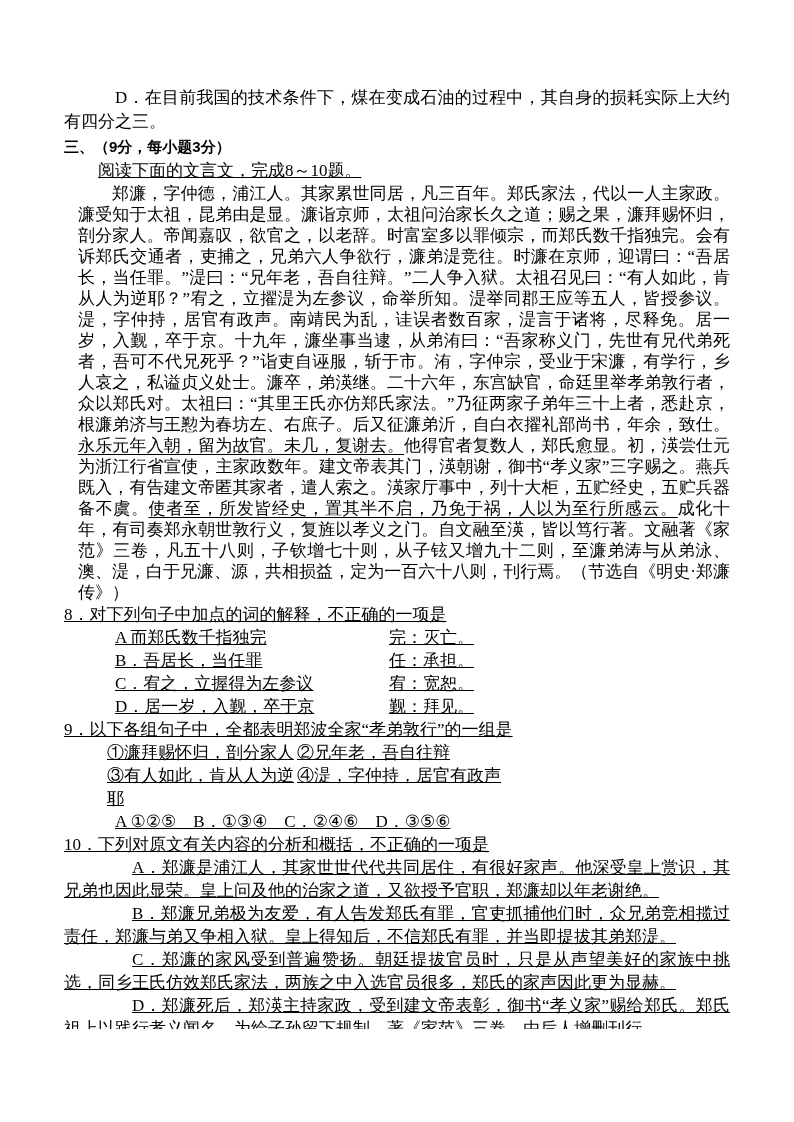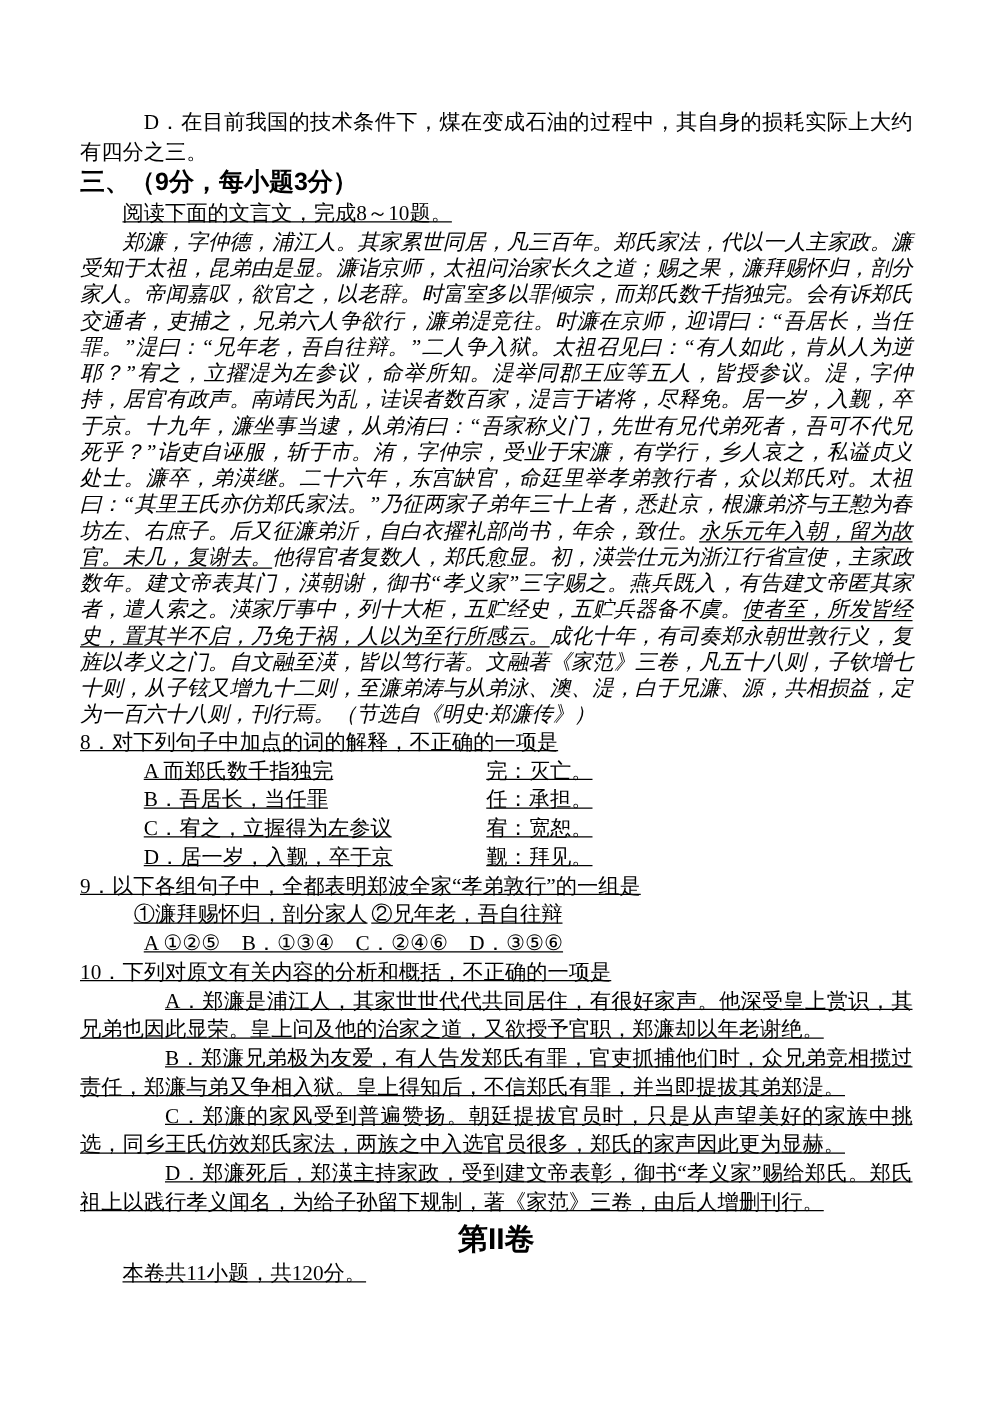--- a/index.html
+++ b/index.html
@@ -16,27 +16,27 @@
     line-height:24px;
     overflow:hidden;
   }
   p { margin:0; }
   .just { text-align:justify; }
   .indent2 { text-indent:2em;text-decoration:underline; }
   .indent3 { text-indent:3em; }
   .section-heading {
     margin:0;
     font-family:"Liberation Sans","DejaVu Sans",sans-serif;
-    font-size:20px; font-weight:bold; line-height:25px;
+    font-size:15px; font-weight:bold; line-height:25px;
   }
   .passage {
     text-indent:2em;
-    font-style:italic;
     line-height:21px;
     text-align:justify;
+    margin-left:14px;
   }
   .ul { text-decoration:underline; text-underline-offset:3px; }
   .qblock { line-height:23px;text-decoration:underline; }
   .q8-row { margin-left:51px; display:flex; line-height:23px;gap:32px; }
   .q8-left { width:242px; flex:0 0 auto; }
   .q9-row { margin-left:43px; display:flex; line-height:23px; }
   .q9-left { width:190px; flex:0 0 auto; }
   .answer-line { margin-left:51px; white-space:pre-wrap; line-height:23px; }
   .q10-opt { text-indent:4em; text-align:justify; line-height:23px; }
   .part2-title {
@@ -84,20 +84,24 @@
       <span>觐：拜见。</span>
     </div>
   </div>
 
   <div class="qblock">
     <p>9．以下各组句子中，全都表明郑波全家“孝弟敦行”的一组是</p>
     <div class="q9-row">
       <span class="q9-left">①濂拜赐怀归，剖分家人</span>
       <span>②兄年老，吾自往辩</span>
     </div>
+    <div class="q9-row">
+      <span class="q9-left">③有人如此，肯从人为逆耶</span>
+      <span>④湜，字仲持，居官有政声</span>
+    </div>
     <p class="answer-line">A ①②⑤　B．①③④　C．②④⑥　D．③⑤⑥</p>
   </div>
 
   <div class="qblock">
     <p>10．下列对原文有关内容的分析和概括，不正确的一项是</p>
     <p class="q10-opt">A．郑濂是浦江人，其家世世代代共同居住，有很好家声。他深受皇上赏识，其兄弟也因此显荣。皇上问及他的治家之道，又欲授予官职，郑濂却以年老谢绝。</p>
     <p class="q10-opt">B．郑濂兄弟极为友爱，有人告发郑氏有罪，官吏抓捕他们时，众兄弟竞相揽过责任，郑濂与弟又争相入狱。皇上得知后，不信郑氏有罪，并当即提拔其弟郑湜。</p>
     <p class="q10-opt">C．郑濂的家风受到普遍赞扬。朝廷提拔官员时，只是从声望美好的家族中挑选，同乡王氏仿效郑氏家法，两族之中入选官员很多，郑氏的家声因此更为显赫。</p>
     <p class="q10-opt">D．郑濂死后，郑渶主持家政，受到建文帝表彰，御书“孝义家”赐给郑氏。郑氏祖上以践行孝义闻名，为给子孙留下规制，著《家范》三卷，由后人增删刊行。</p>
   </div>

